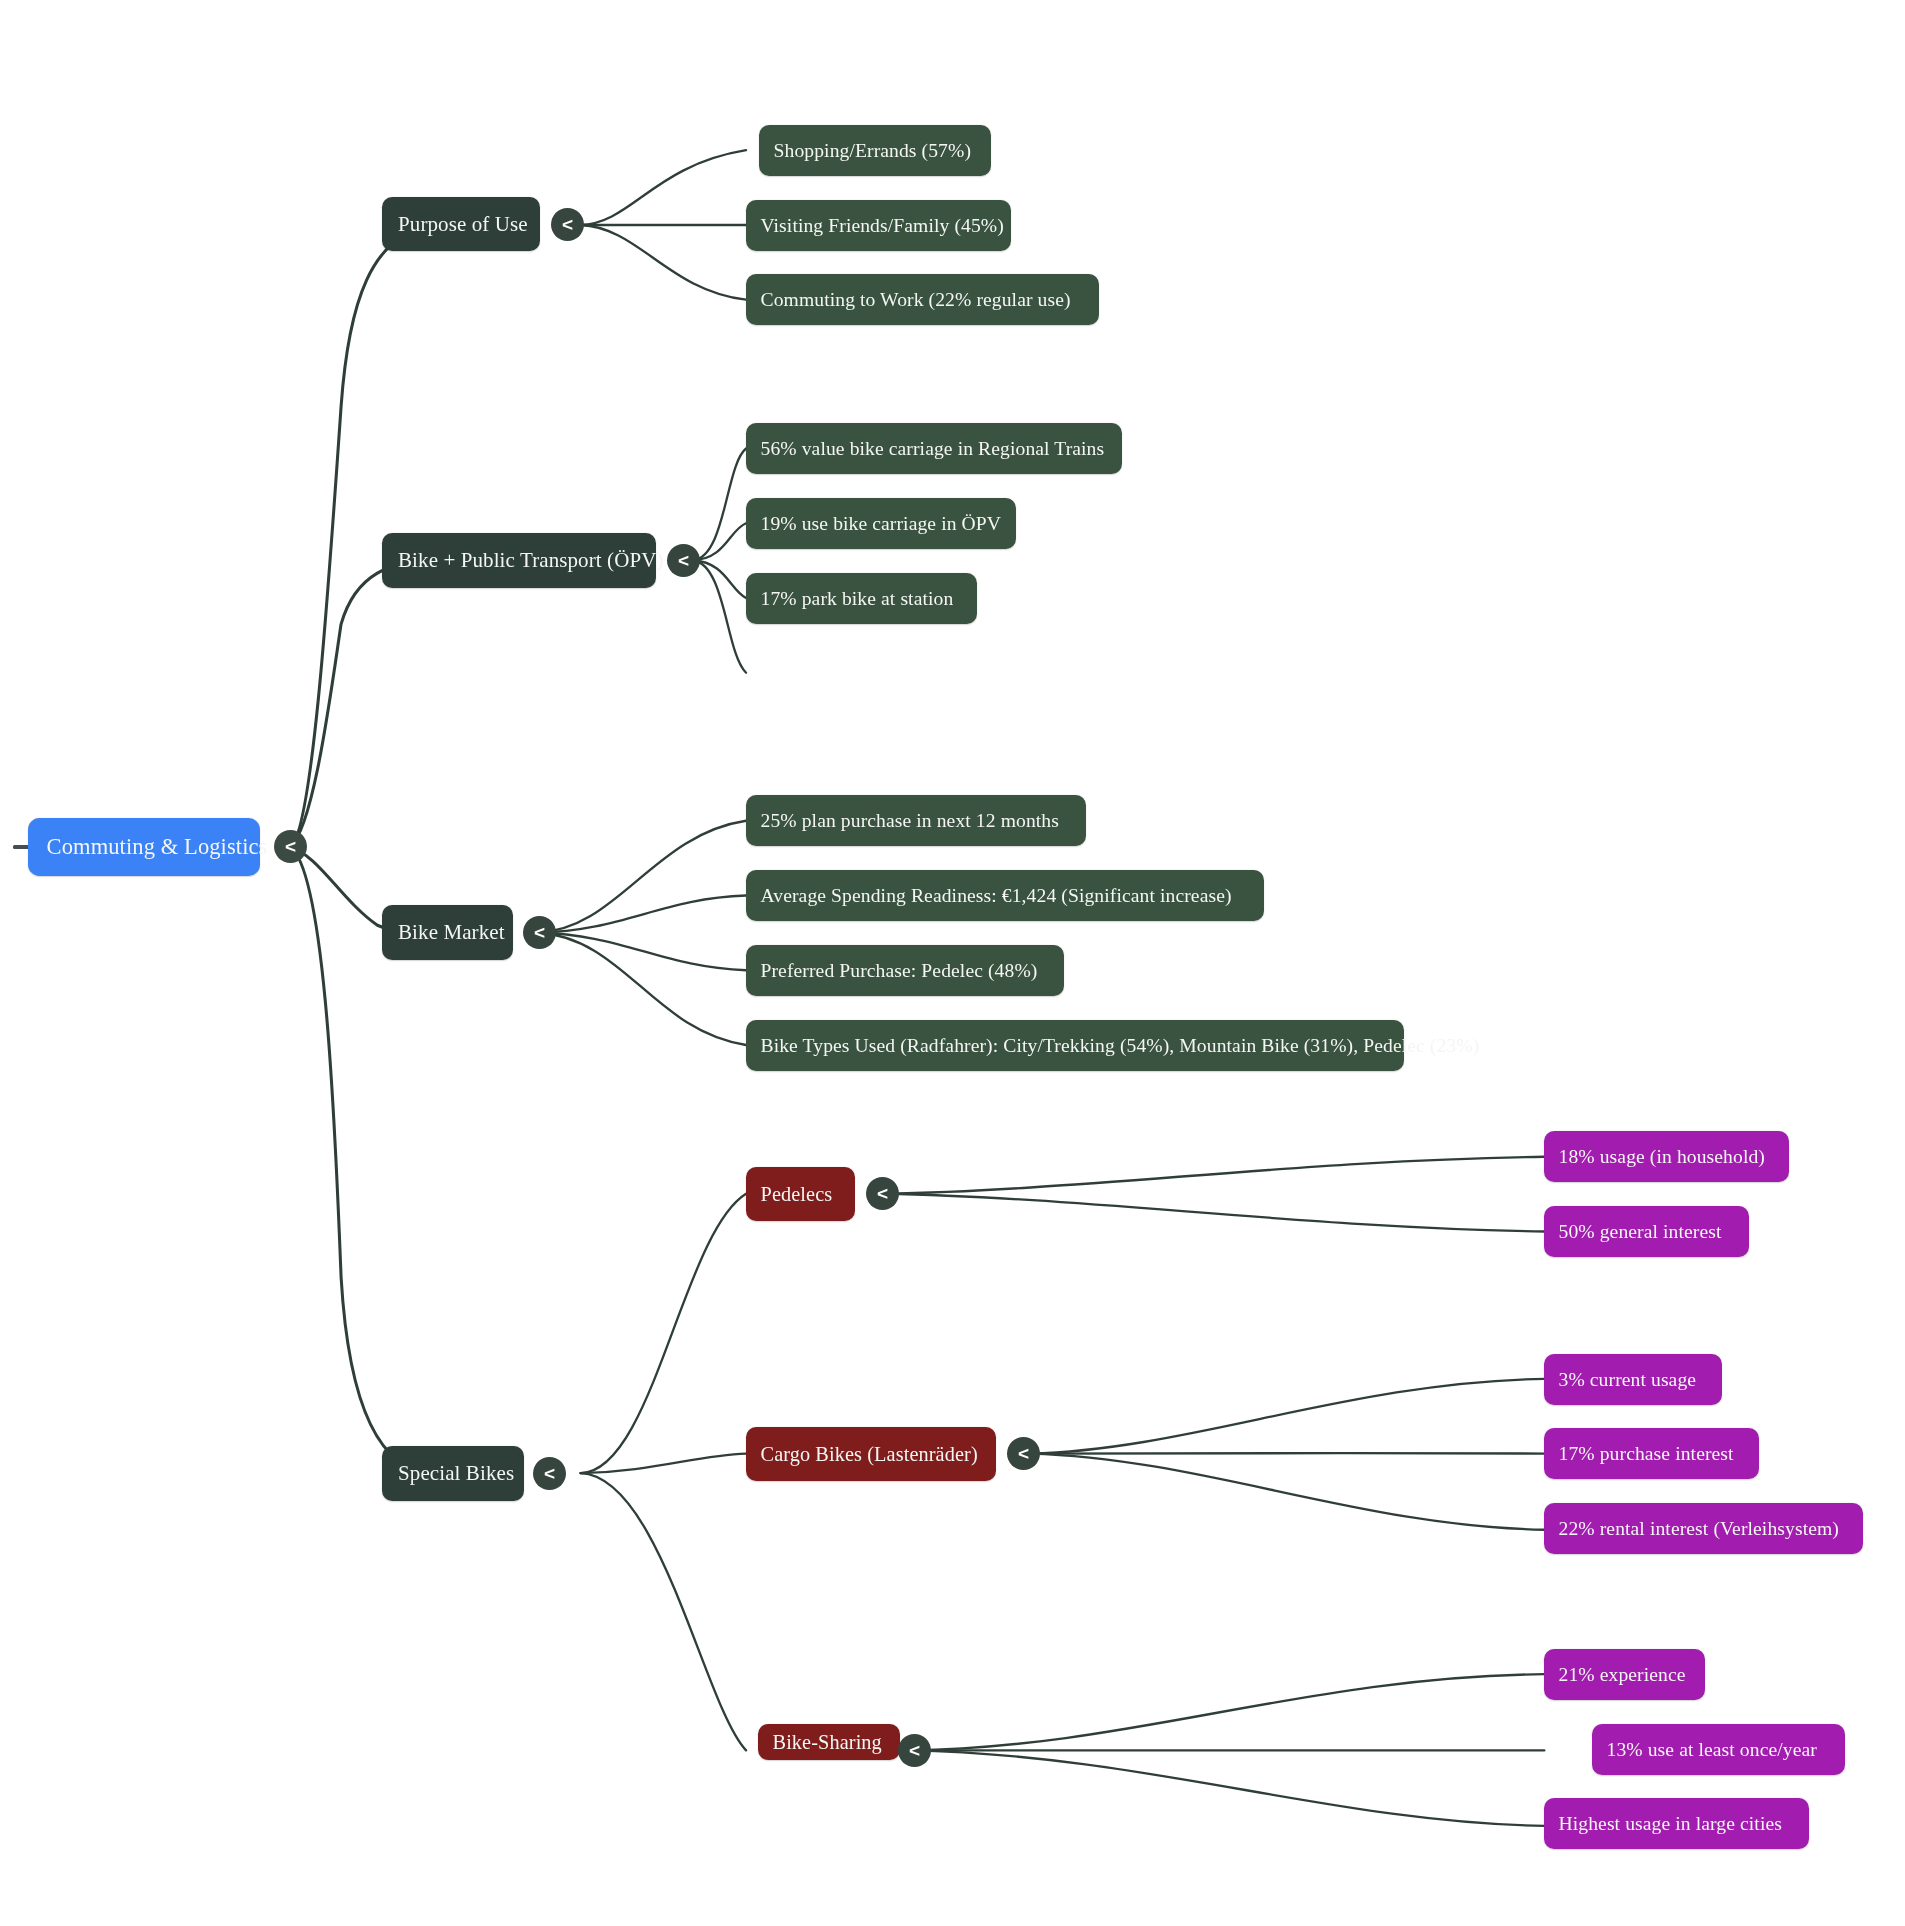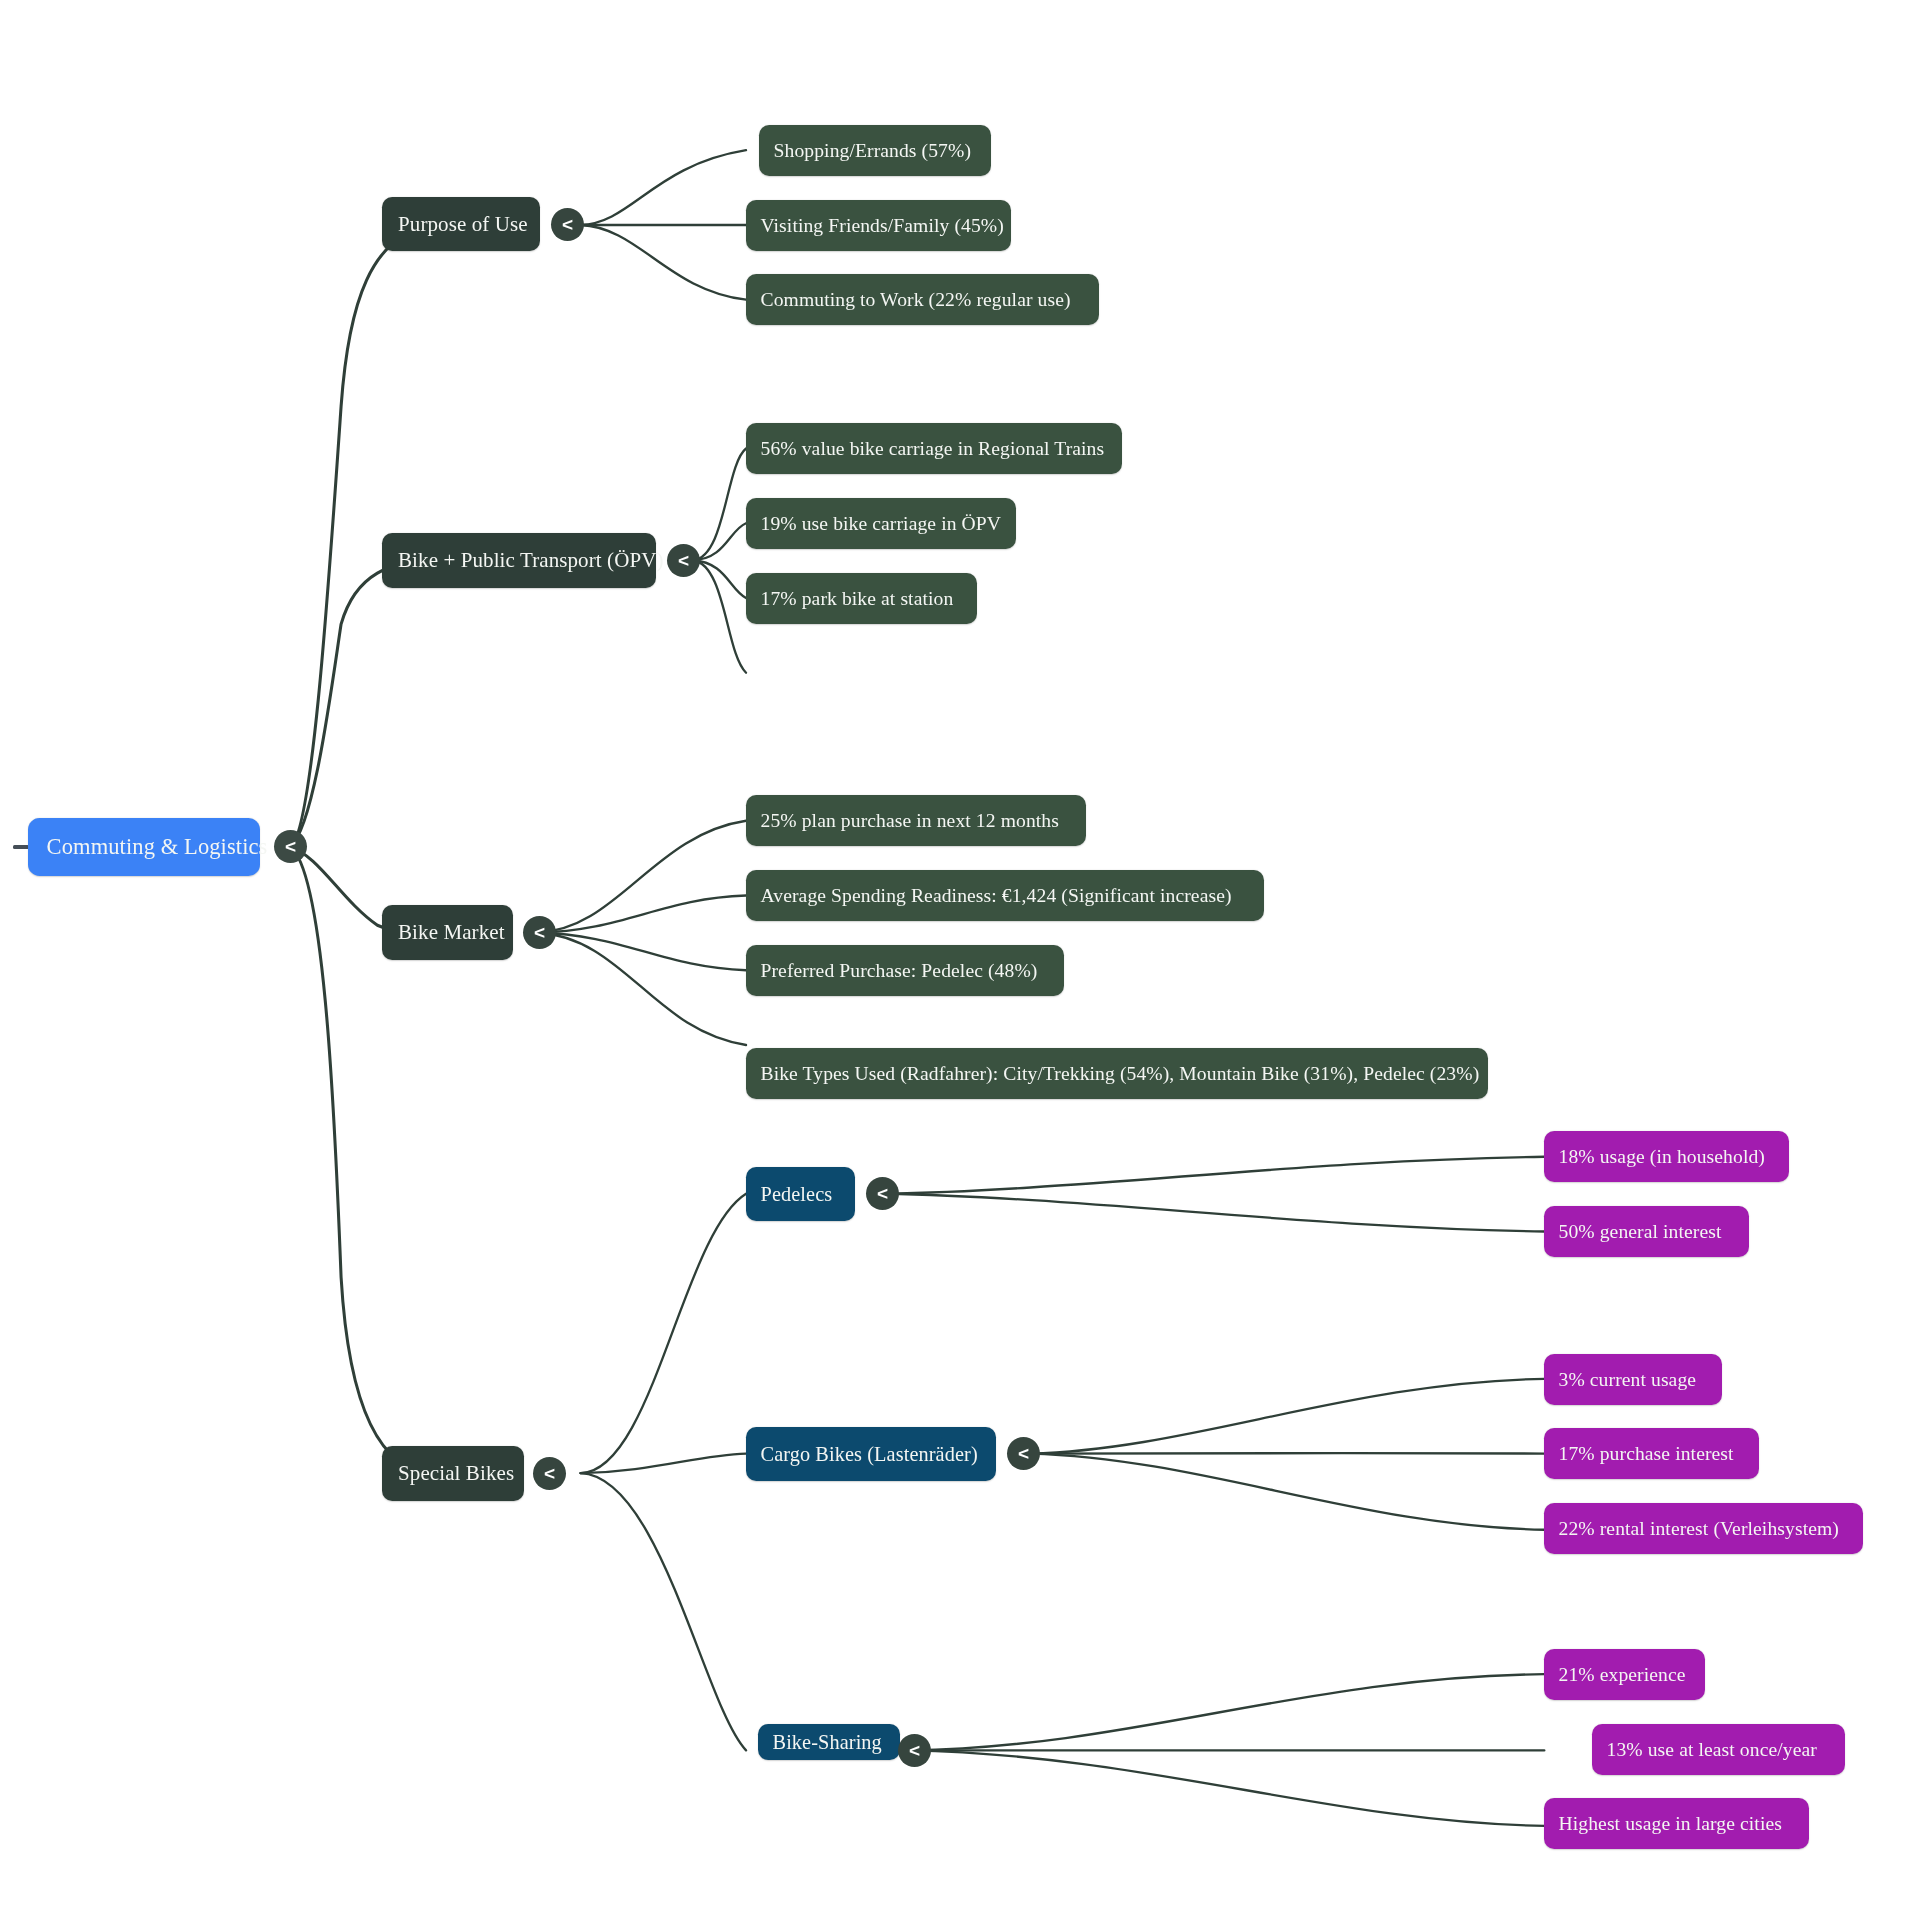--- a/index.html
+++ b/index.html
@@ -46,21 +46,21 @@
     border-radius: 11.6px;
     font-size: 22.5px;
     padding: 0 19px;
   }
   .node-l1 {
     background: #2e3e38;
     font-size: 21px;
     padding: 0 16px;
   }
   .node-l2 {
-    background: #0c4a6e;
+    background: #7f1d1d;
     font-size: 20.3px;
     padding: 0 14.5px;
   }
   .node-leaf {
     background: #3a5240;
     font-size: 19.6px;
     padding: 0 14.5px;
   }
   .node-leaf-olive {
     background: #a21caf;
@@ -189,21 +189,21 @@
 
   <div class="node node-leaf" style="left:746px; top:795px; width:340px; height:51px;">
     <span class="label">25% plan purchase in next 12 months</span>
   </div>
   <div class="node node-leaf" style="left:746px; top:870px; width:518px; height:51px;">
     <span class="label">Average Spending Readiness: €1,424 (Significant increase)</span>
   </div>
   <div class="node node-leaf" style="left:746px; top:945px; width:318px; height:51px;">
     <span class="label">Preferred Purchase: Pedelec (48%)</span>
   </div>
-  <div class="node node-leaf" style="left:746px; top:1020px; width:742px; height:51px;margin-top:28px;">
+  <div class="node node-leaf" style="left:746px; top:1020px; width:658px; height:51px;">
     <span class="label">Bike Types Used (Radfahrer): City/Trekking (54%), Mountain Bike (31%), Pedelec (23%)</span>
   </div>
 
   <div class="node node-l1" style="left:382px; top:1446px; width:142px; height:55px;">
     <span class="label">Special Bikes</span>
   </div>
   <div class="collapse" style="left:533px; top:1457px;">
     <span>&lt;</span>
   </div>
 

